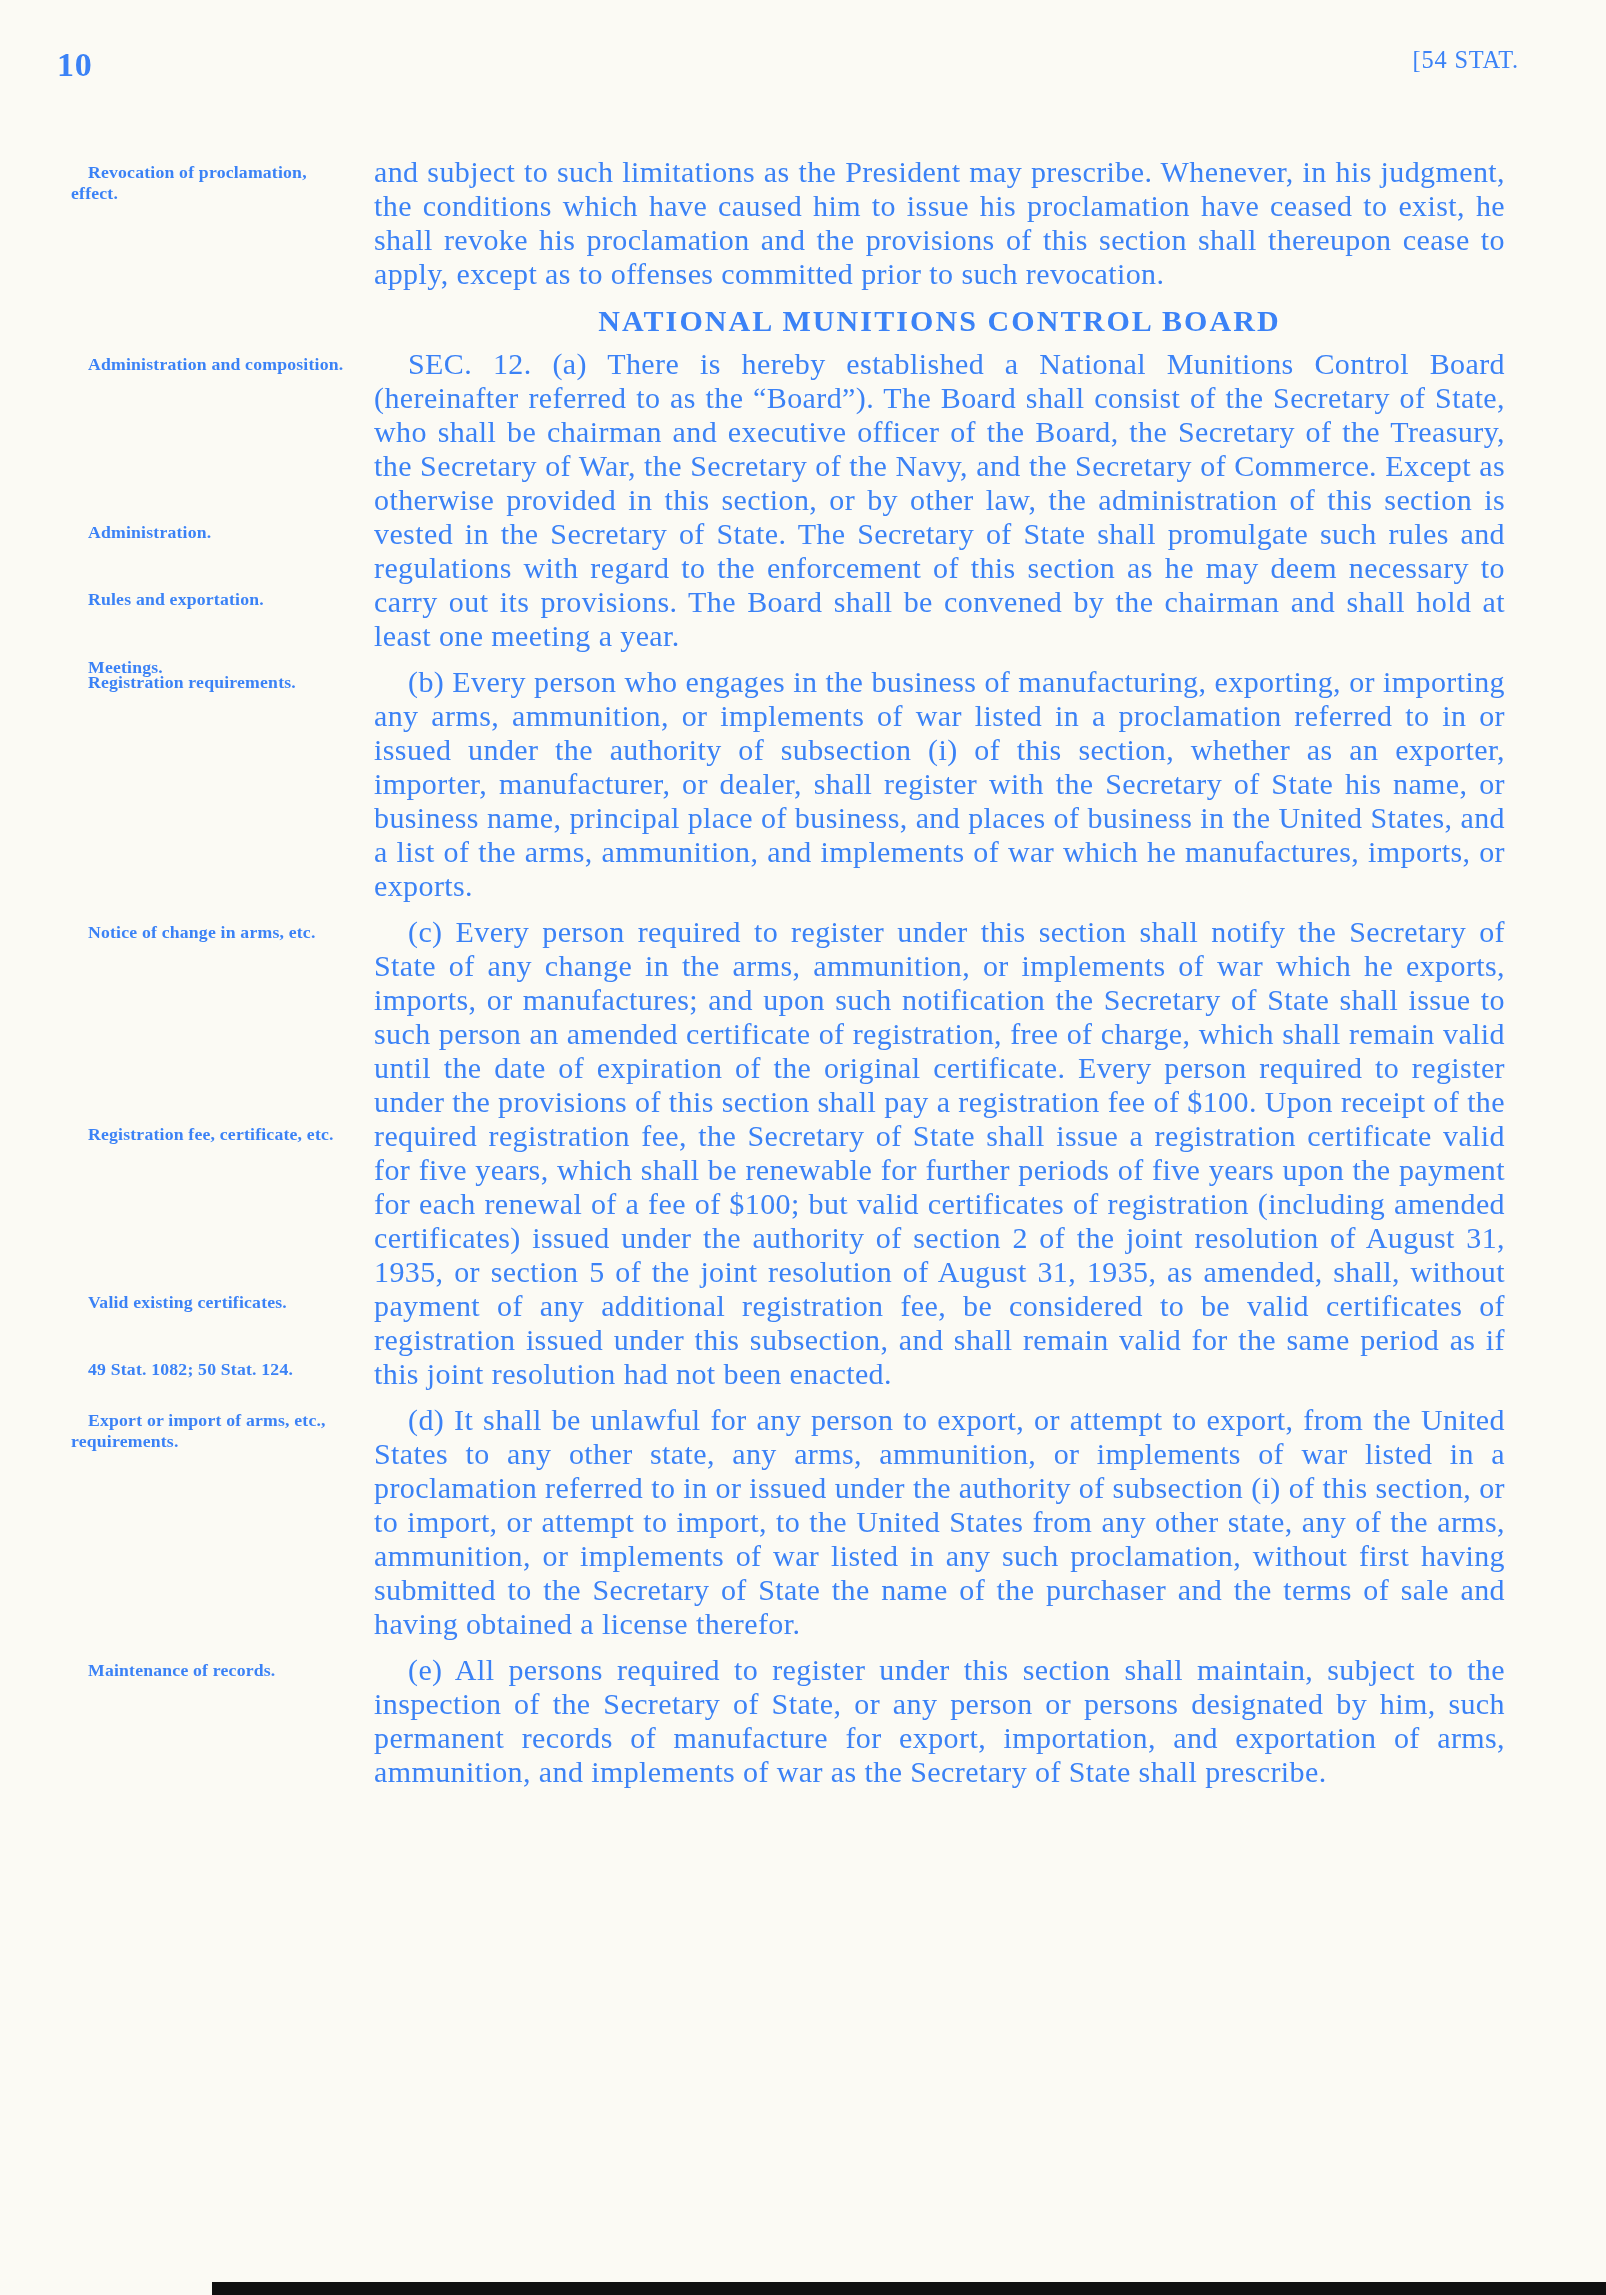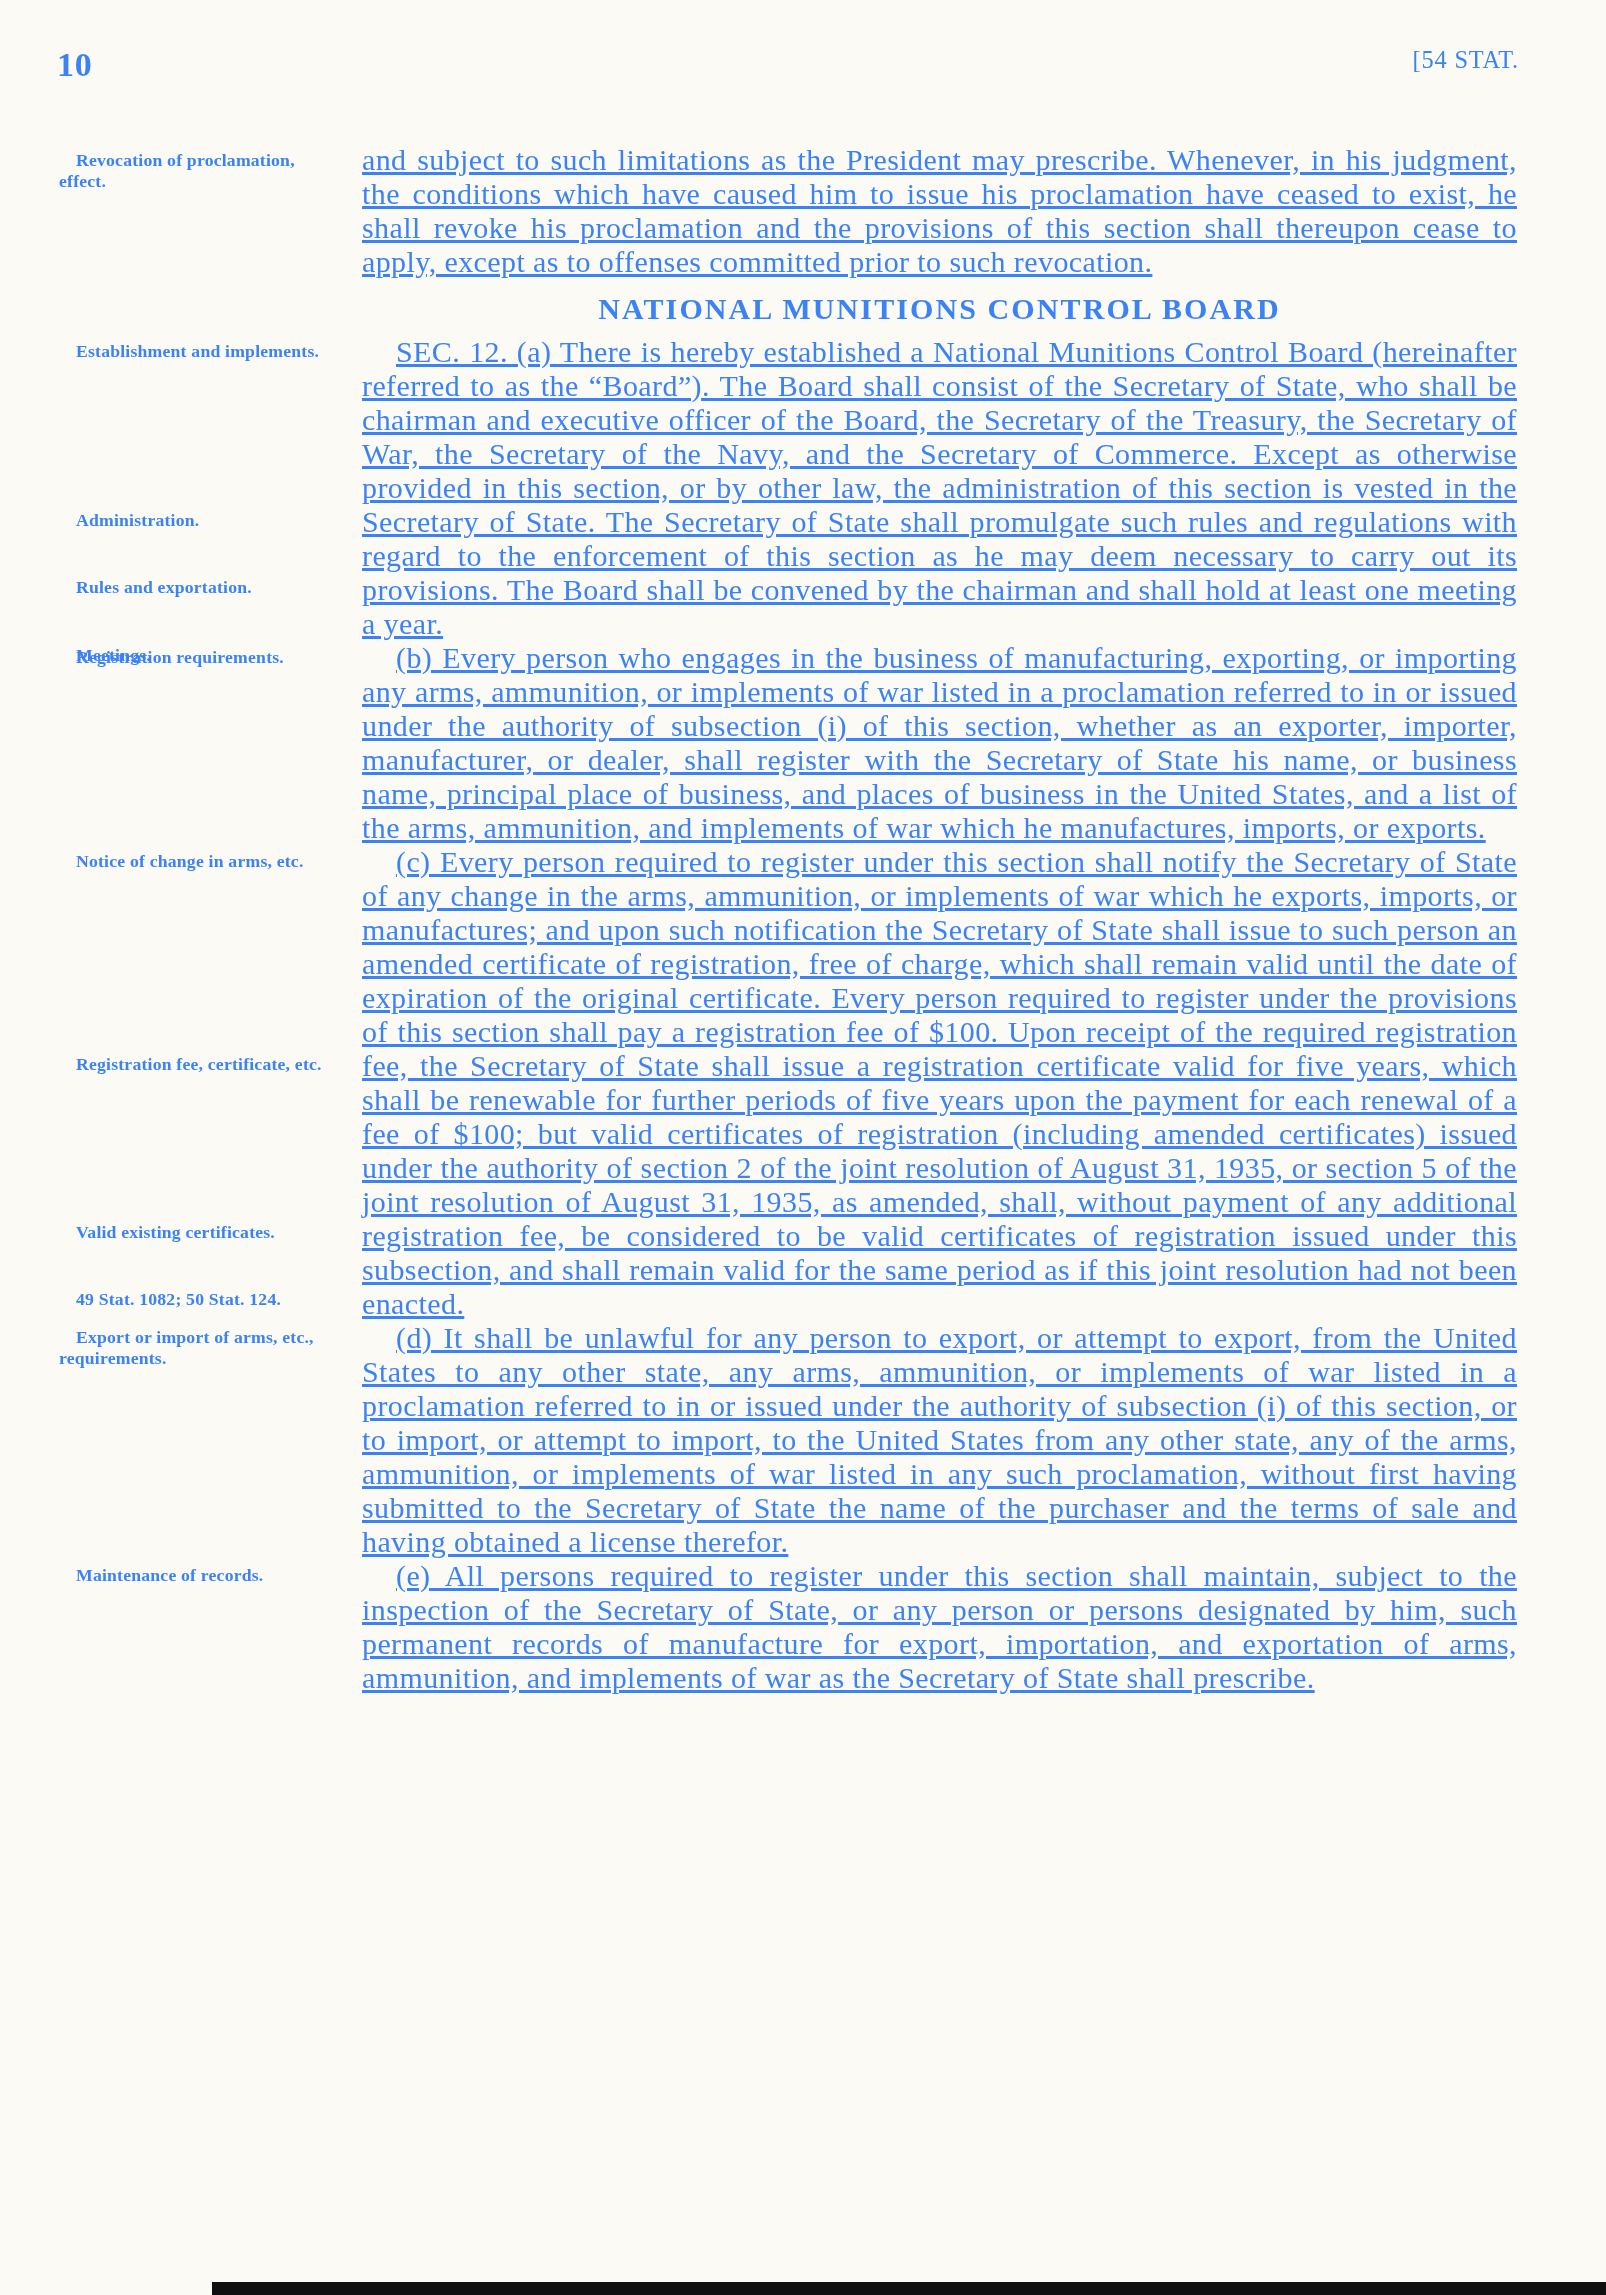--- a/index.html
+++ b/index.html
@@ -61,23 +61,22 @@
     top: 143px;
     left: 362px;
     width: 1155px;
     font-size: 30px;
     line-height: 34px;
     letter-spacing: 0.4px;
     text-align: justify;
   }
   .para {
     position: relative;
-    margin: 0;
+    margin: 12px;
     text-indent: 0;
-    text-decoration: underline;
   }
   .para.indent {
     text-indent: 34px;
   }
   .section-heading {
     margin: 15px 0 11.8px 0;
     text-align: center;
     font-size: 30px;
     font-weight: 700;
     letter-spacing: 2.1px;
@@ -119,21 +118,21 @@
   <main class="body-column">
 
     <p class="para">
       <span class="margin-note" style="top:6.7px">Revocation of proclamation, effect.</span>
       <span>and subject to such limitations as the President may prescribe.  Whenever, in his judgment, the conditions which have caused him to issue his proclamation have ceased to exist, he shall revoke his proclamation and the provisions of this section shall thereupon cease to apply, except as to offenses committed prior to such revocation.</span>
     </p>
 
     <h2 class="section-heading">NATIONAL MUNITIONS CONTROL BOARD</h2>
 
     <p class="para indent">
-      <span class="margin-note" style="top:6.7px">Establishment and implements.</span>
+      <span class="margin-note" style="top:6.7px">Administration and composition.</span>
       <span class="margin-note" style="top:175px">Administration.</span>
       <span class="margin-note" style="top:242px">Rules and exportation.</span>
       <span class="margin-note" style="top:310px">Meetings.</span>
       <span>SEC. 12. (a) There is hereby established a National Munitions Control Board (hereinafter referred to as the “Board”).  The Board shall consist of the Secretary of State, who shall be chairman and executive officer of the Board, the Secretary of the Treasury, the Secretary of War, the Secretary of the Navy, and the Secretary of Commerce. Except as otherwise provided in this section, or by other law, the administration of this section is vested in the Secretary of State. The Secretary of State shall promulgate such rules and regulations with regard to the enforcement of this section as he may deem necessary to carry out its provisions.  The Board shall be convened by the chairman and shall hold at least one meeting a year.</span>
     </p>
 
     <p class="para indent">
       <span class="margin-note" style="top:6.7px">Registration requirements.</span>
       <span>(b) Every person who engages in the business of manufacturing, exporting, or importing any arms, ammunition, or implements of war listed in a proclamation referred to in or issued under the authority of subsection (i) of this section, whether as an exporter, importer, manufacturer, or dealer, shall register with the Secretary of State his name, or business name, principal place of business, and places of business in the United States, and a list of the arms, ammunition, and implements of war which he manufactures, imports, or exports.</span>
     </p>

